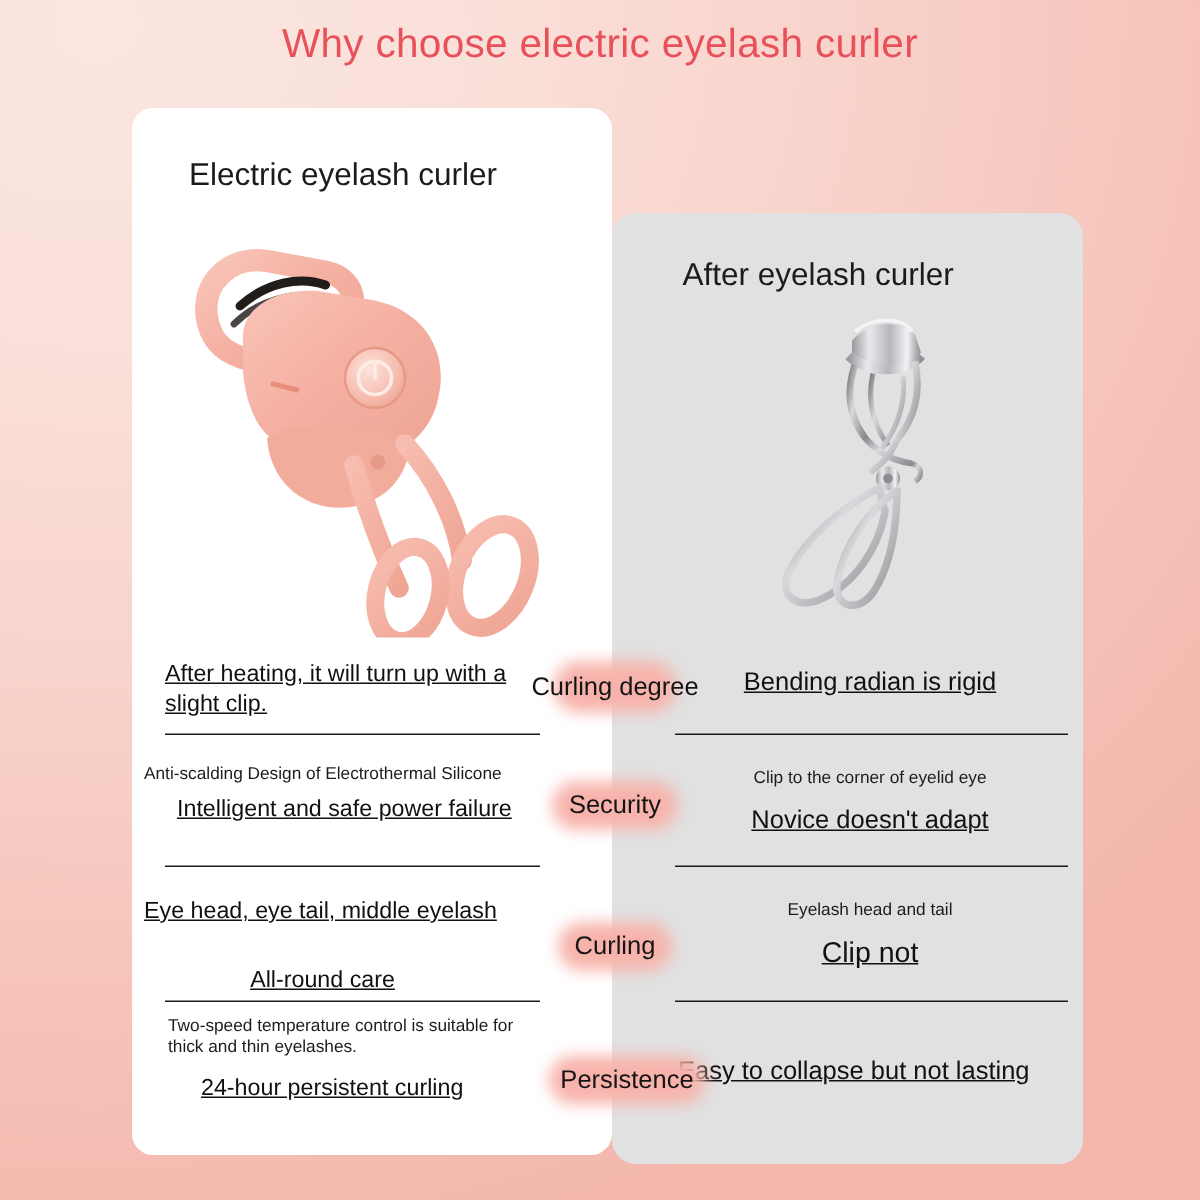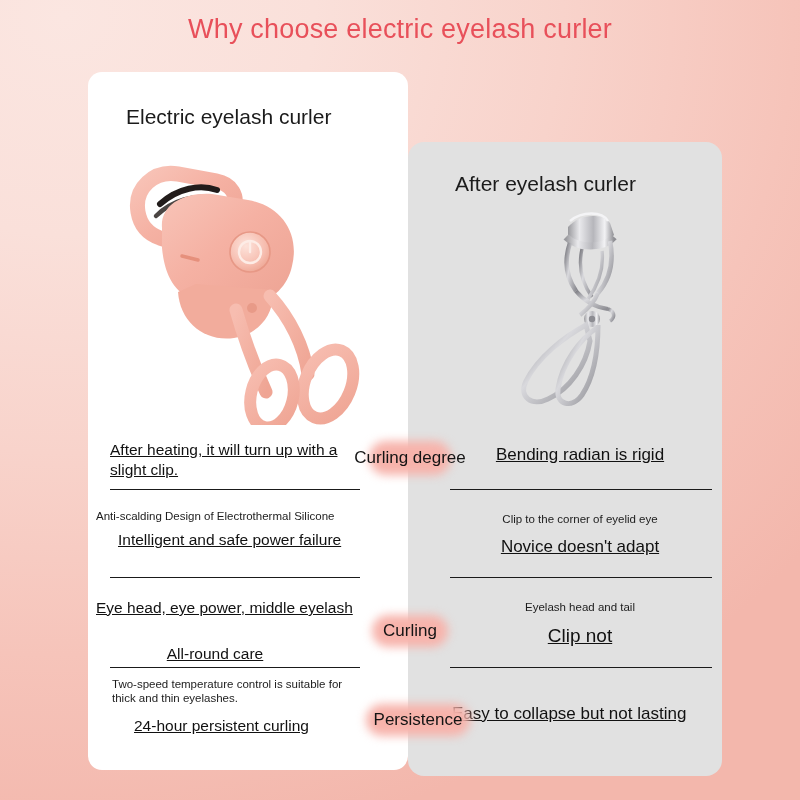--- a/index.html
+++ b/index.html
@@ -276,25 +276,29 @@
   <div class="rule rule-right" style="top:489px;"></div>
 
   <div class="cell cell-right" style="top:512px;">
     <div class="line-sub rpad">Clip to the corner of eyelid eye</div>
     <div class="line-main big" style="margin-top:10px;">Novice doesn't adapt</div>
   </div>
   <div class="cell cell-left" style="top:509px;">
     <div class="line-sub">Anti-scalding Design of Electrothermal Silicone</div>
     <div class="line-main indent" style="margin-top:7px;">Intelligent and safe power failure</div>
   </div>
+  <div class="badge badge-2">
+    <span class="pill"></span>
+    <span class="badge-text">Security</span>
+  </div>
   <div class="rule rule-left" style="top:577px;"></div>
   <div class="rule rule-right" style="top:577px;"></div>
 
   <div class="cell cell-left" style="top:598px; width:272px;">
-    <div class="line-main">Eye head, eye power, middle eyelash</div>
+    <div class="line-main">Eye head, eye tail, middle eyelash</div>
     <div class="line-main" style="margin-top:26px; text-align:center; padding-right:34px;">All-round care</div>
   </div>
   <div class="cell cell-right" style="top:600px;">
     <div class="line-sub">Eyelash head and tail</div>
     <div class="line-main big" style="margin-top:10px; font-size:19px;">Clip not</div>
   </div>
   <div class="badge badge-3">
     <span class="pill"></span>
     <span class="badge-text">Curling</span>
   </div>

